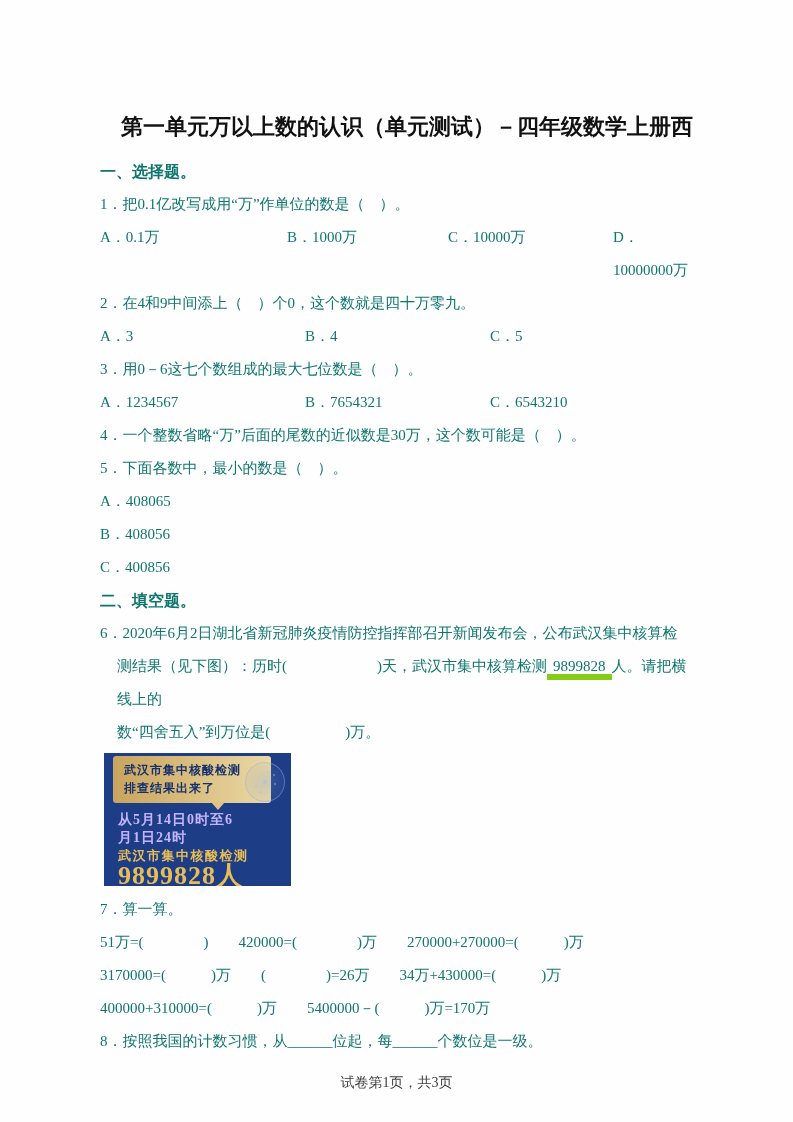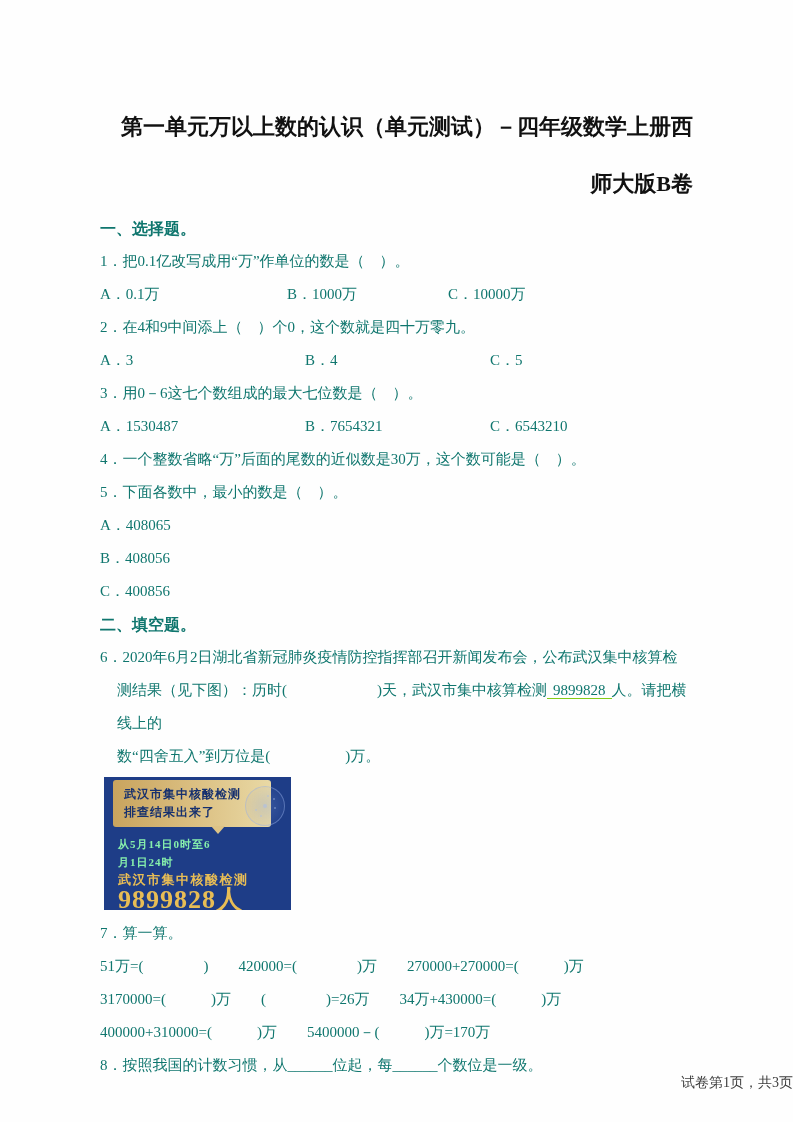--- a/index.html
+++ b/index.html
@@ -29,21 +29,21 @@
     line-height:33px;
     white-space:pre-wrap;
     color:#0f766e;
   }
   .sec-head{ font-weight:bold; font-size:16px; }
   .opts{ display:grid; }
   .opts-4{ grid-template-columns:162px 136px 140px auto;gap:25px; }
   .opts-3{ grid-template-columns:205px 185px auto; }
   .indent{ padding-left:17px; }
   .blank-underline{
-    border-bottom:1px solid #84cc16;
+    border-bottom:6px solid #84cc16;
     padding:0 6px;
   }
   
   .info-img{
     position:relative;
     width:187px; height:133px;
     margin:4px 0 7px 4px;
     background:#1e3d87;
     overflow:hidden;
   }
@@ -80,66 +80,66 @@
     width:4px; height:4px; border-radius:50%;
     background:rgba(170,190,235,0.55);
     box-shadow:10px 2px 0 -1px rgba(170,190,235,0.5),
                -9px 4px 0 -1px rgba(170,190,235,0.5),
                3px -10px 0 -1px rgba(170,190,235,0.5),
                -4px 10px 0 -1px rgba(170,190,235,0.5),
                9px -7px 0 -1px rgba(170,190,235,0.5);
   }
   .info-body{ position:absolute; top:58px; left:14px; }
   .info-line-white{
-    font-size:11px; line-height:18px; font-weight:bold;
-    color:#86efac; letter-spacing:1px; white-space:nowrap;
+    font-size:14px; line-height:18px; font-weight:bold;
+    color:#c4b5fd; letter-spacing:1px; white-space:nowrap;
   }
   .info-line-gold{
     font-size:13px; line-height:17px; font-weight:bold;
     color:#e8bd55; letter-spacing:1.5px; white-space:nowrap;
   }
   .info-line-big{
     font-size:26px; line-height:24px; font-weight:bold;
     color:#e8bd55; letter-spacing:1px; white-space:nowrap;
   }
   .footer{
     position:absolute; bottom:30px; left:0;
-    width:100%; text-align:right;
+    width:100%; text-align:center;
     font-size:14px; color:#3c3c3c;
   }
 </style>
 </head>
 <body>
 
 <div class="page">
 
   <div class="doc-title">
     <div>第一单元万以上数的认识（单元测试）－四年级数学上册西</div>
-    <div>师大版B卷</div>
   </div>
 
   <div class="row sec-head">一、选择题。</div>
 
   <div class="row">1．把0.1亿改写成用“万”作单位的数是（　）。</div>
   <div class="row opts opts-4">
     <span>A．0.1万</span>
     <span>B．1000万</span>
     <span>C．10000万</span>
+    <span>D．10000000万</span>
   </div>
 
   <div class="row">2．在4和9中间添上（　）个0，这个数就是四十万零九。</div>
   <div class="row opts opts-3">
     <span>A．3</span>
     <span>B．4</span>
     <span>C．5</span>
   </div>
 
   <div class="row">3．用0－6这七个数组成的最大七位数是（　）。</div>
   <div class="row opts opts-3">
-    <span>A．1530487</span>
+    <span>A．1234567</span>
     <span>B．7654321</span>
     <span>C．6543210</span>
   </div>
 
   <div class="row">4．一个整数省略“万”后面的尾数的近似数是30万，这个数可能是（　）。</div>
 
   <div class="row">5．下面各数中，最小的数是（　）。</div>
   <div class="row">A．408065</div>
   <div class="row">B．408056</div>
   <div class="row">C．400856</div>

